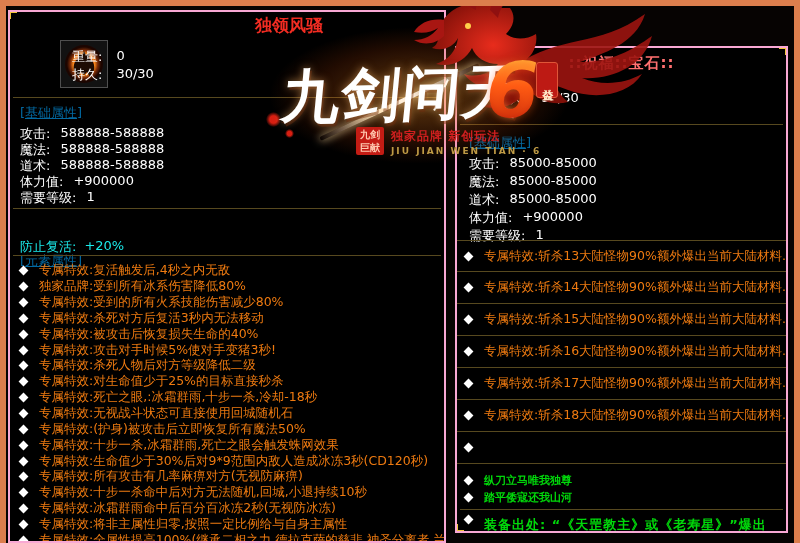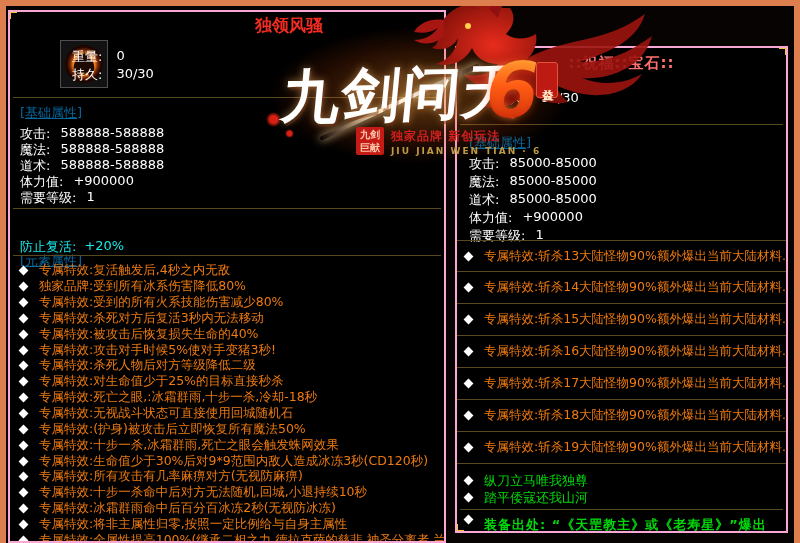--- a/index.html
+++ b/index.html
@@ -38,21 +38,21 @@
   .dm { width:7px; height:7px; background:#fff; transform:rotate(45deg); flex:none; box-shadow:0 0 1px #000; }
   .fx .txt { color:#ee7a10; font-size:12.5px; }
 
   .fx-table { position:absolute; left:0; right:0; top:192px; }
   .fxr { height:32px; display:flex; align-items:center; gap:12px; padding-left:8px;
          border-bottom:1px solid #57491f; white-space:nowrap; }
   .fxr .txt { color:#ee7a10; font-size:12.5px; }
 
   .green-list { position:absolute; left:8px; top:424px; right:0; }
   .gr { height:17px; display:flex; align-items:center; gap:12px; white-space:nowrap; }
-  .gr .txt { color:#00d80a; font-size:13px; font-weight:normal; }
+  .gr .txt { color:#00d80a; font-size:11px; font-weight:bold; }
   .source-row { position:absolute; left:8px; top:468px; right:0; height:22px;
                 display:flex; align-items:flex-start; gap:12px; white-space:nowrap; }
   .source-row .txt { color:#00d80a; font-size:13px; font-weight:bold; letter-spacing:1px; }
 
   
   .logo { position:absolute; inset:0; z-index:20; pointer-events:none; }
   .glow { position:absolute; left:240px; top:8px; width:390px; height:168px;
           background:radial-gradient(ellipse 52% 55% at 46% 52%, rgba(255,150,40,.38), rgba(200,70,10,.17) 52%, rgba(0,0,0,0) 74%); }
   .dragon { position:absolute; left:340px; top:-4px; width:330px; height:148px; }
   .calli { position:absolute; left:282px; top:56px; font-size:58px; font-weight:900; color:#fff;
@@ -295,21 +295,20 @@
       <div class="fxr">
           <span class="dm"></span>
           <span class="txt">专属特效:斩杀17大陆怪物90%额外爆出当前大陆材料.</span>
         </div>
       <div class="fxr">
           <span class="dm"></span>
           <span class="txt">专属特效:斩杀18大陆怪物90%额外爆出当前大陆材料.</span>
         </div>
       <div class="fxr">
           <span class="dm"></span>
-          <span class="txt">专属特效:斩杀19大陆怪物90%额外爆出当前大陆材料.</span>
         </div>
     </div>
 
     <div class="green-list">
       <div class="gr">
           <span class="dm"></span>
           <span class="txt">纵刀立马唯我独尊</span>
         </div>
       <div class="gr">
           <span class="dm"></span>

